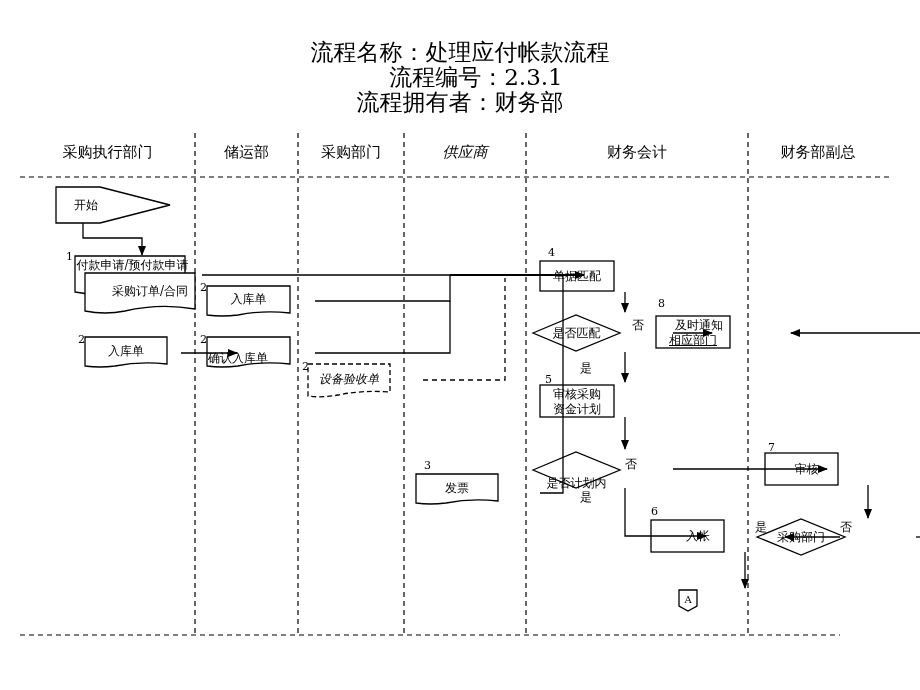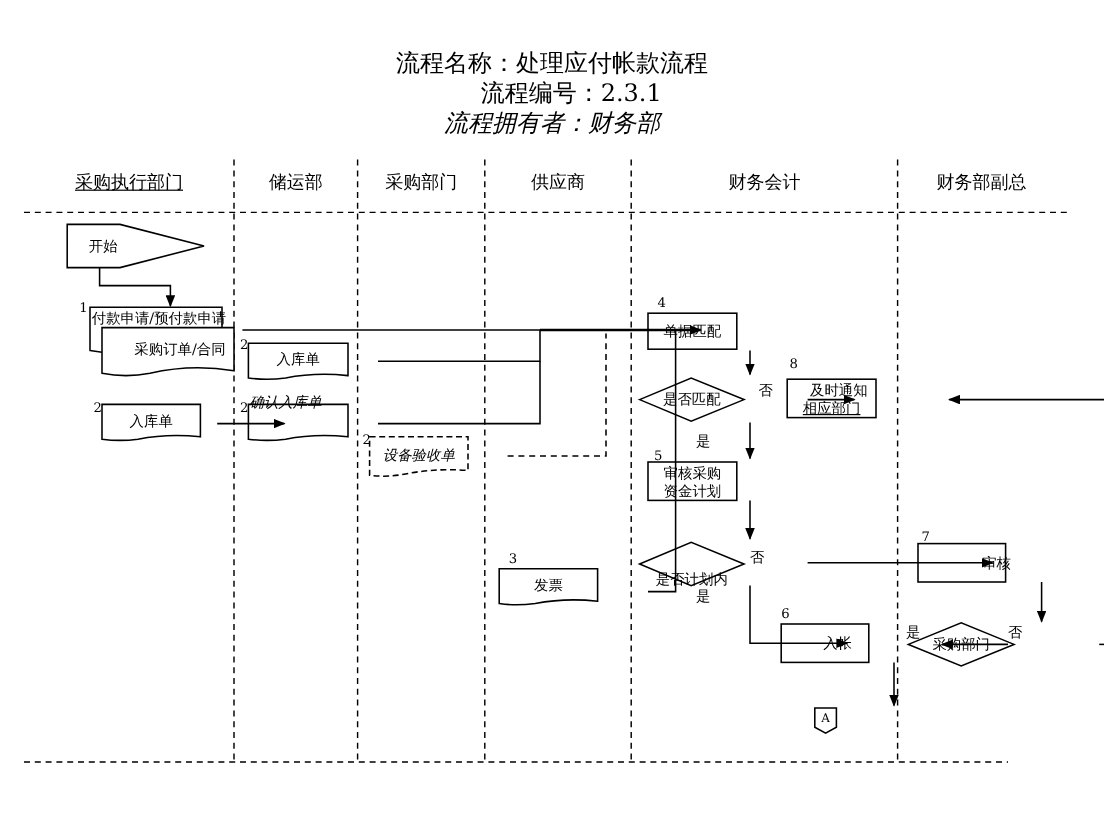--- a/index.html
+++ b/index.html
@@ -1,37 +1,37 @@
 <!DOCTYPE html>
 <html><head>
 <meta charset="utf-8">
 <style>
   html, body { margin:0; padding:0; background:#ffffff; }
   body { width:920px; height:690px; position:relative; overflow:hidden;
          font-family:"DejaVu Serif", "Liberation Serif", serif; color:#000; }
   .title { position:absolute; left:0; width:920px; text-align:center;
-           font-size:20px; line-height:24px; font-family:"DejaVu Serif", serif; }
+           font-size:23px; line-height:24px; font-family:"DejaVu Serif", serif; }
   .lane-h { position:absolute; top:143px; font-size:15px; text-align:center;
             font-family:"DejaVu Serif", serif; }
   svg { position:absolute; left:0; top:0; }
   .lbl { position:absolute; font-size:12px; line-height:14px; text-align:center;
          font-family:"DejaVu Serif", serif; white-space:nowrap; }
   .num { position:absolute; font-size:11px; font-family:"DejaVu Serif", serif; }
 </style>
 </head>
 <body>
 
 <div class="title" style="top:40px;">流程名称：处理应付帐款流程</div>
 <div class="title" style="top:65px;padding-left:16px;">流程编号：2.3.1</div>
-<div class="title" style="top:90px;font-style:italic;">流程拥有者：财务部</div>
+<div class="title" style="top:90px;">流程拥有者：财务部</div>
 
-<div class="lane-h" style="left:20px;width:175px;text-decoration:underline;">采购执行部门</div>
+<div class="lane-h" style="left:20px;width:175px;">采购执行部门</div>
 <div class="lane-h" style="left:195px;width:103px;">储运部</div>
 <div class="lane-h" style="left:298px;width:106px;">采购部门</div>
-<div class="lane-h" style="left:404px;width:122px;">供应商</div>
+<div class="lane-h" style="left:404px;width:122px;font-style:italic;">供应商</div>
 <div class="lane-h" style="left:526px;width:222px;">财务会计</div>
 <div class="lane-h" style="left:748px;width:140px;">财务部副总</div>
 
 <svg width="920" height="690">
   <defs>
     <marker id="ah" markerWidth="10" markerHeight="8" refX="9" refY="4" orient="auto" markerUnits="userSpaceOnUse">
       <path d="M0,0 L10,4 L0,8 z" fill="#000"></path>
     </marker>
   </defs>
   <g stroke="#000" stroke-width="1.2" stroke-dasharray="5,4" fill="none">
@@ -115,21 +115,21 @@
 <div class="lbl" style="left:70px;top:258px;width:125px;">付款申请/预付款申请</div>
 <div class="lbl" style="left:85px;top:284px;width:130px;">采购订单/合同</div>
 
 <div class="num" style="left:78px;top:333px;">2</div>
 <div class="lbl" style="left:85px;top:344px;width:82px;">入库单</div>
 
 <div class="num" style="left:200px;top:281px;">2</div>
 <div class="lbl" style="left:207px;top:292px;width:83px;">入库单</div>
 
 <div class="num" style="left:200px;top:333px;">2</div>
-<div class="lbl" style="left:207px;top:328px;width:62px;font-style:italic;">确认入库单</div>
+<div class="lbl" style="left:207px;top:351px;width:62px;">确认入库单</div>
 
 <div class="num" style="left:302px;top:360px;">2</div>
 <div class="lbl" style="left:308px;top:372px;width:82px;font-style:italic;">设备验收单</div>
 
 <div class="num" style="left:424px;top:459px;">3</div>
 <div class="lbl" style="left:416px;top:481px;width:82px;">发票</div>
 
 <div class="num" style="left:548px;top:246px;">4</div>
 <div class="lbl" style="left:540px;top:269px;width:74px;">单据匹配</div>
 
@@ -146,19 +146,19 @@
 <div class="lbl" style="left:623px;top:457px;width:16px;">否</div>
 
 <div class="num" style="left:658px;top:297px;">8</div>
 <div class="lbl" style="left:656px;top:318px;width:86px;">及时通知</div>
 <div class="lbl" style="left:656px;top:333px;width:74px;text-decoration:underline;">相应部门</div>
 
 <div class="num" style="left:651px;top:505px;">6</div>
 <div class="lbl" style="left:651px;top:529px;width:94px;">入帐</div>
 
 <div class="num" style="left:768px;top:441px;">7</div>
-<div class="lbl" style="left:765px;top:462px;width:83px;margin-left:24px;">审核</div>
+<div class="lbl" style="left:765px;top:462px;width:83px;">审核</div>
 
 <div class="lbl" style="left:757px;top:530px;width:88px;">采购部门</div>
 <div class="lbl" style="left:753px;top:520px;width:16px;">是</div>
 <div class="lbl" style="left:838px;top:520px;width:16px;">否</div>
 
 <div class="lbl" style="left:679px;top:593px;width:18px;font-size:10px;">A</div>
 
 </body></html>

